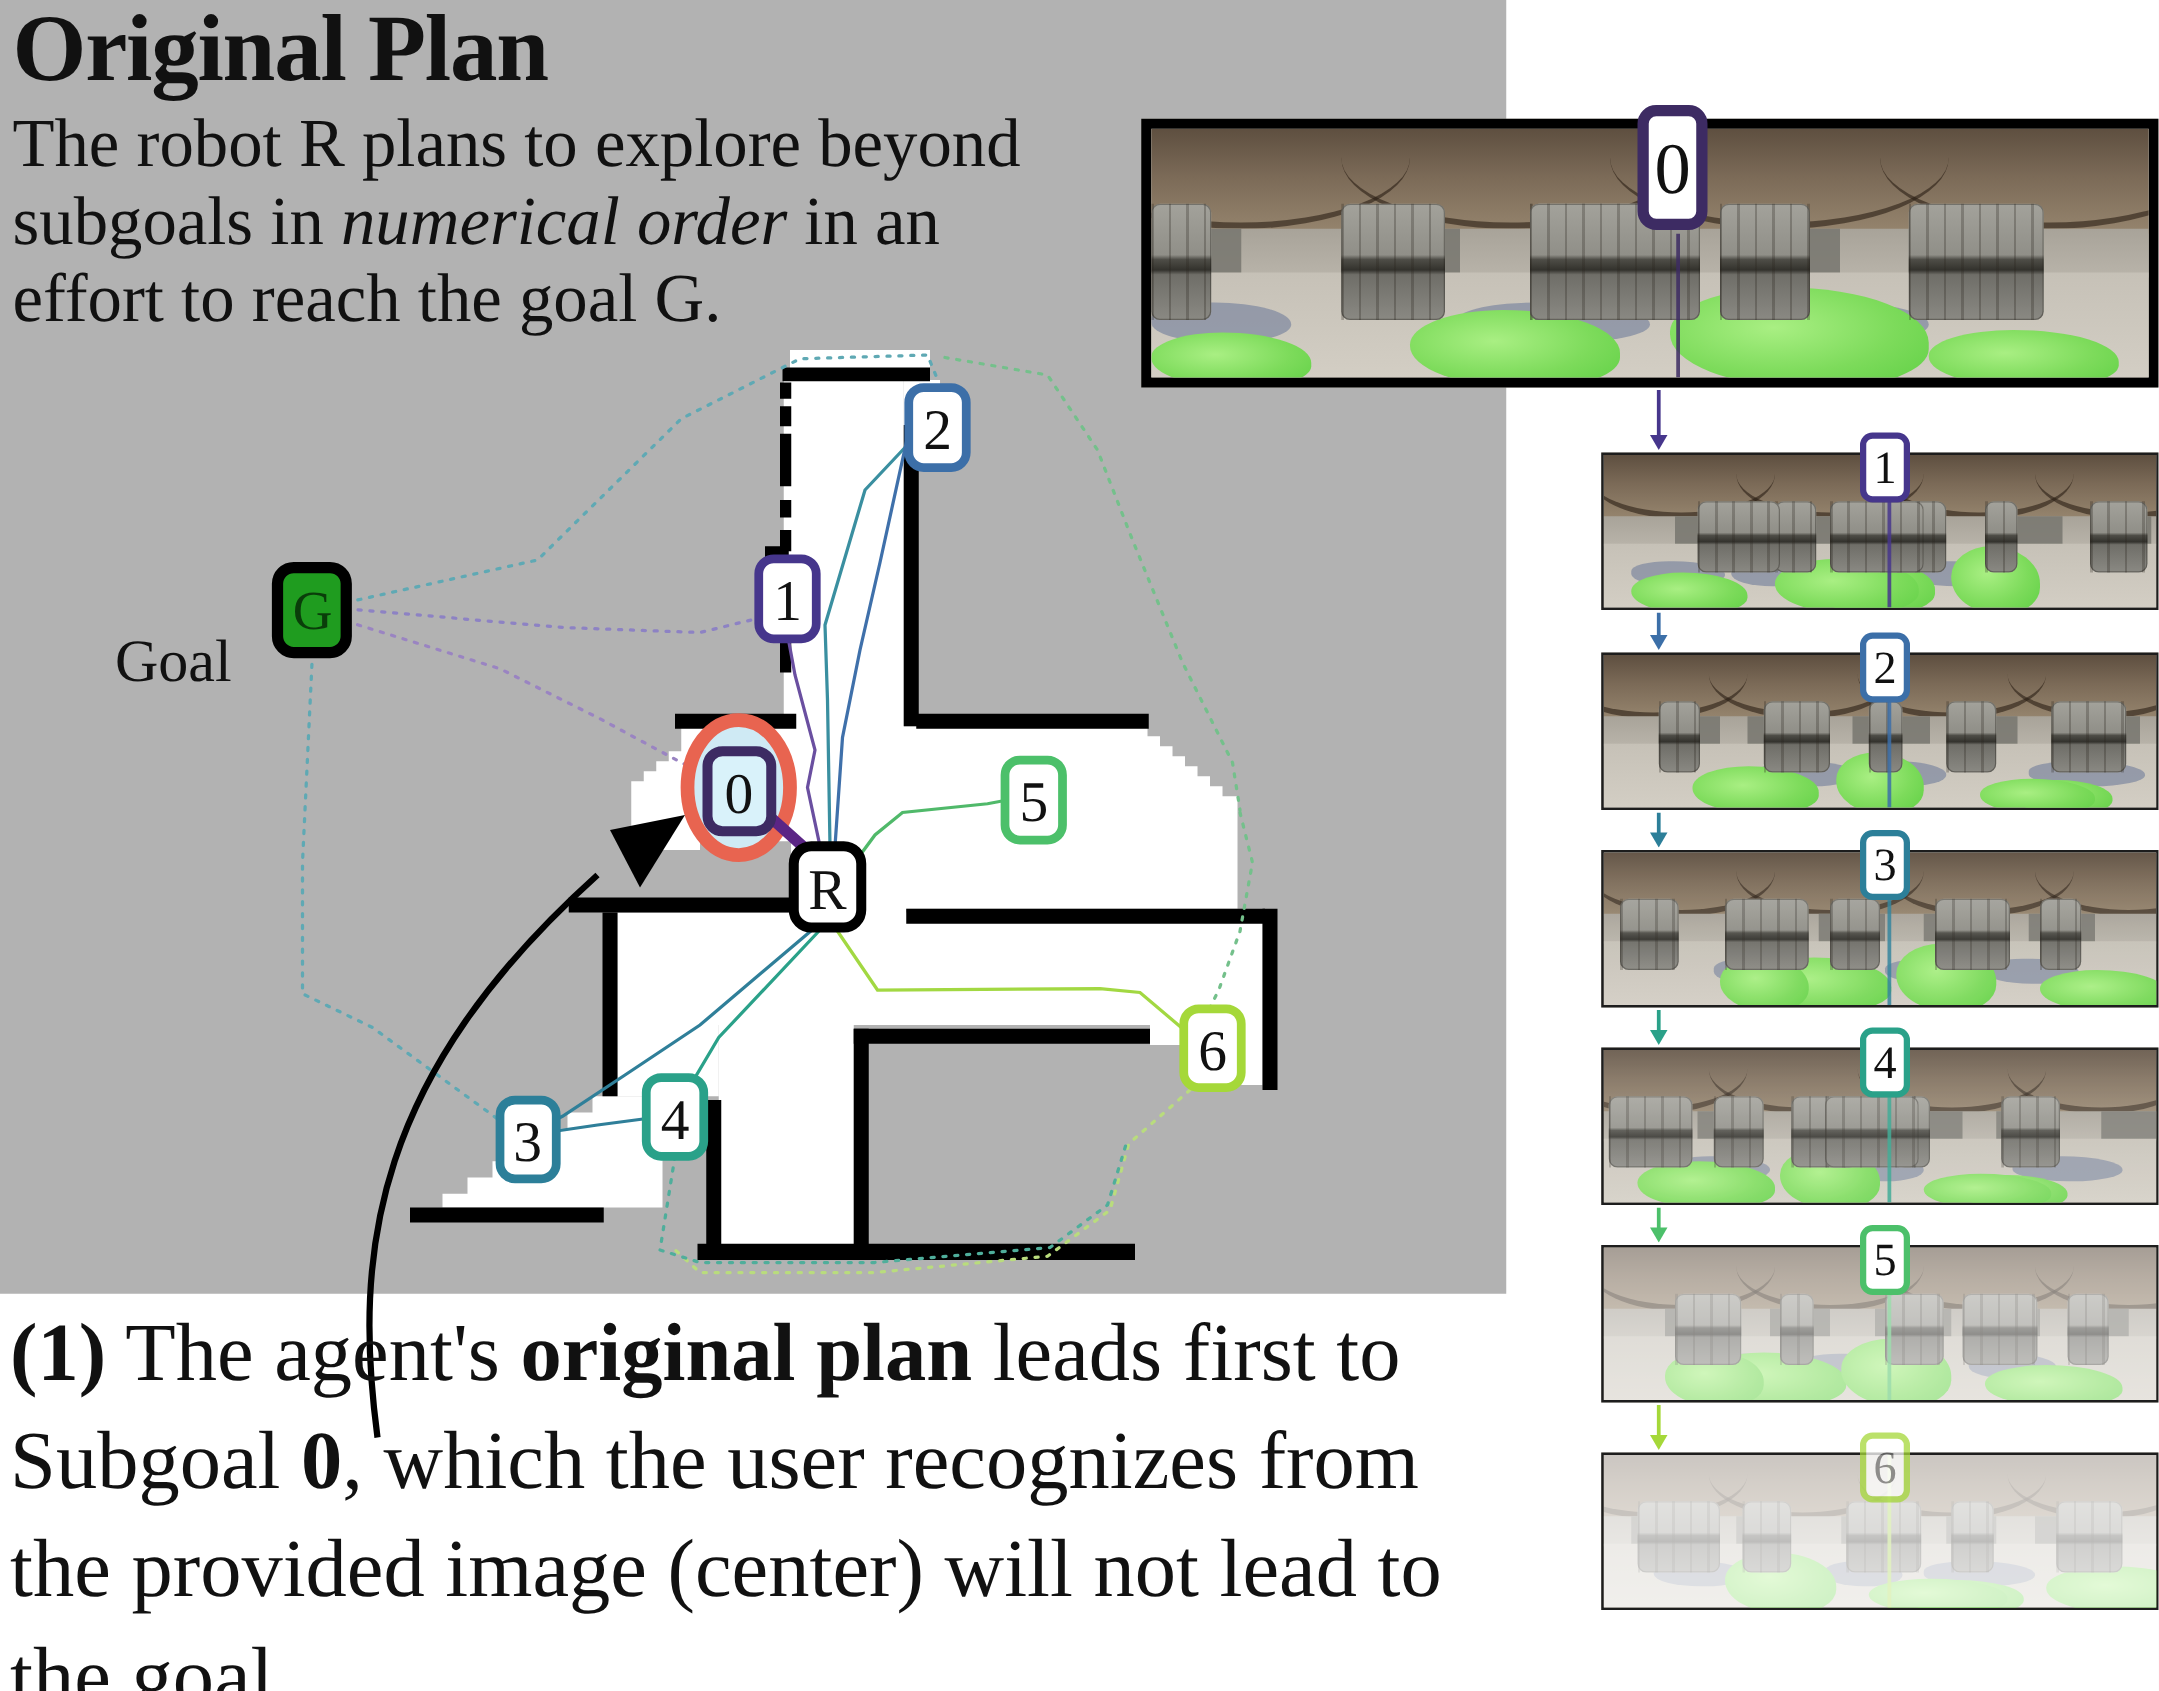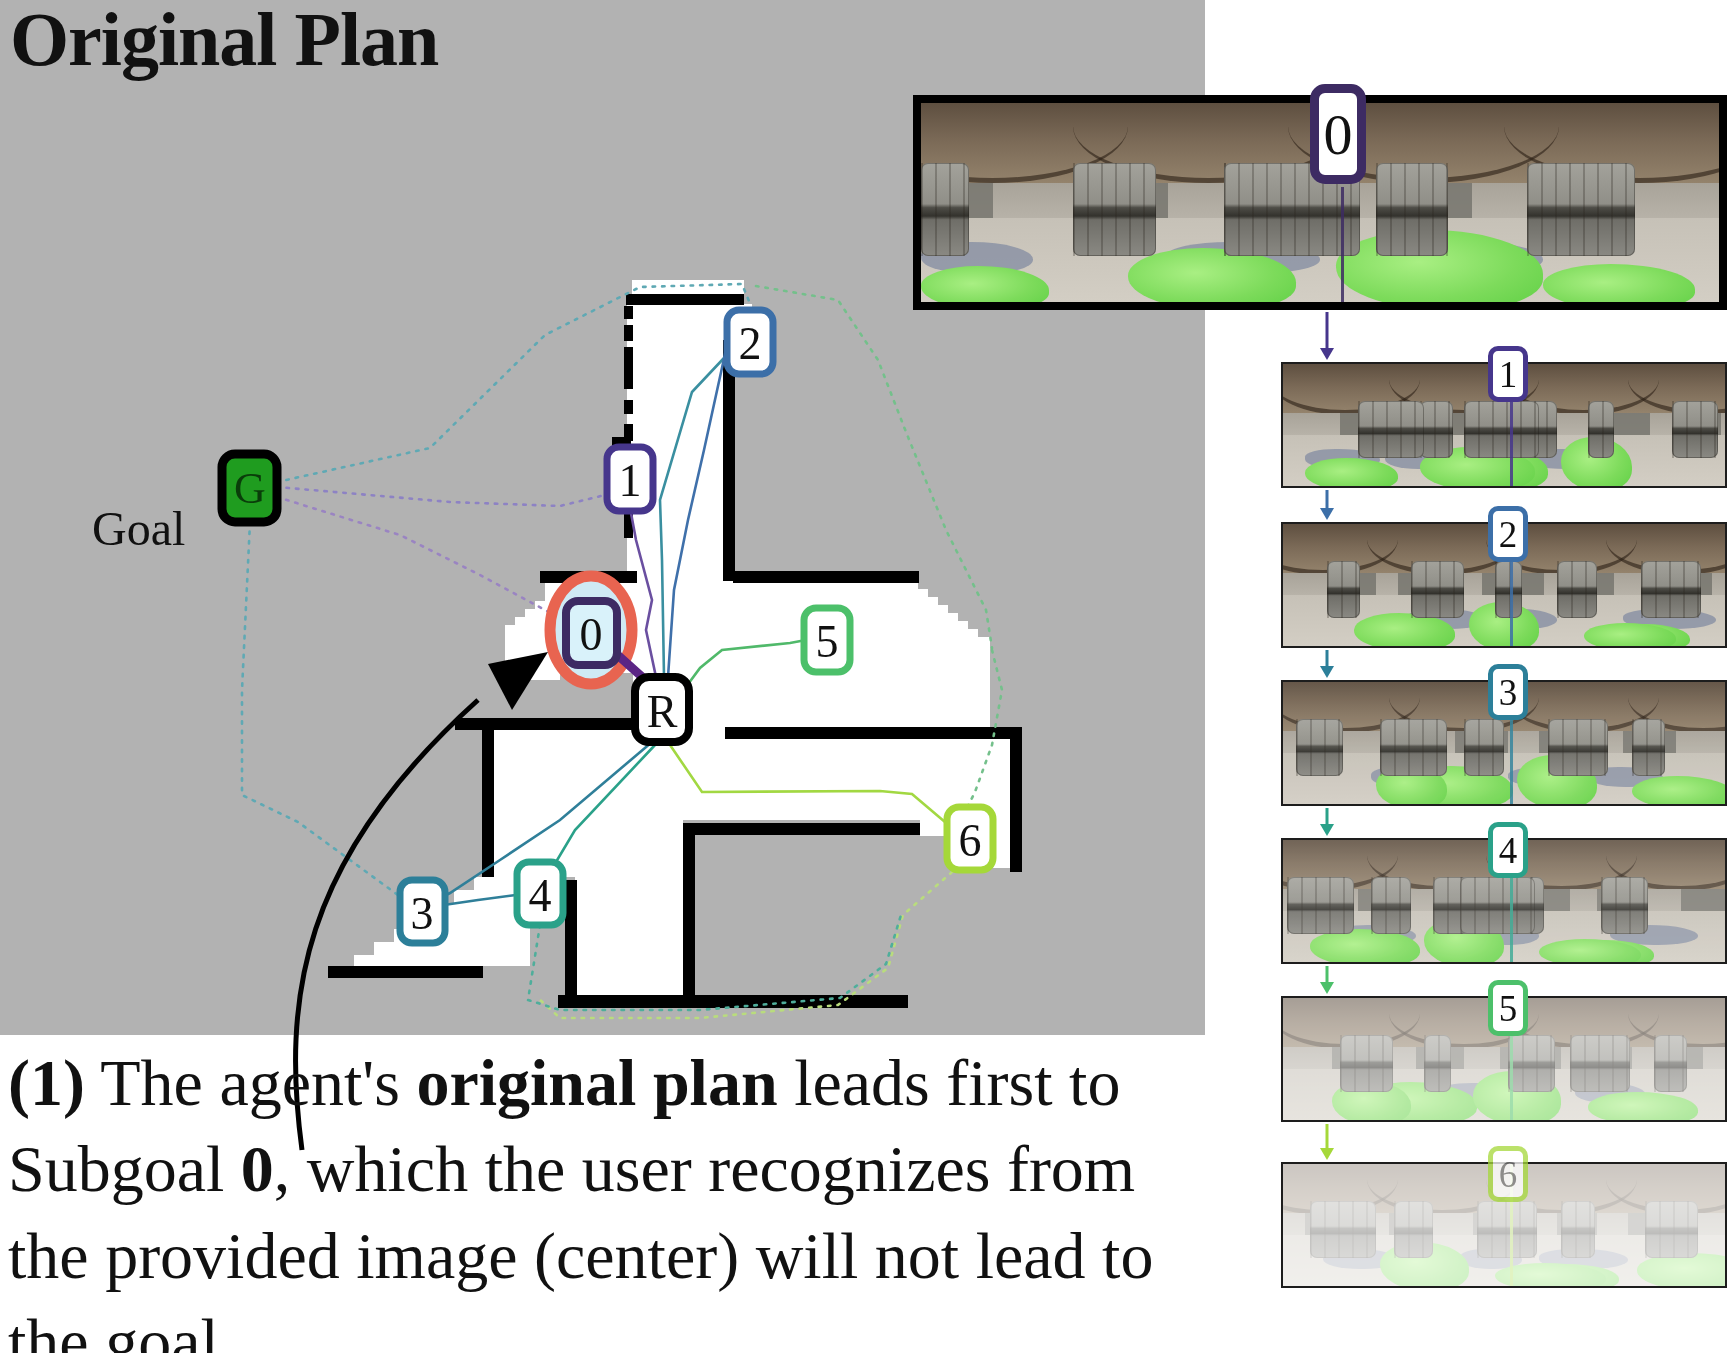--- a/index.html
+++ b/index.html
@@ -149,20 +149,21 @@
       <text x="540" y="911" font-size="46" text-anchor="middle" fill="#111">4</text>
     </g>
     <g>
       <rect x="400" y="880" width="45" height="63" rx="12" fill="#fff" stroke-width="7" stroke="#2c7f99"></rect>
       <text x="422" y="929" font-size="46" text-anchor="middle" fill="#111">3</text>
     </g>
   </svg>
 
   <div class="title-block">
     <h1>Original Plan</h1>
+    <p><span>The robot R plans to explore beyond subgoals in </span><i>numerical order</i><span> in an effort to reach the goal G.</span></p>
   </div>
 
   <div class="caption"><b>(1)</b><span> The agent's </span><b>original plan</b><span> leads first to Subgoal </span><b>0</b><span>, which the user recognizes from the provided image (center) will not lead to the goal.</span></div>
 
   <div class="layer" id="pano-layer">
       <div class="pano big" style="left: 913px; top: 95px; width: 814px; height: 215px;">
         <div class="ceil">
           <div class="arch" style="left: -8%; width: 34%; top: -40%; height: 130%;"></div>
           <div class="arch" style="left: 19%; width: 34%; top: -40%; height: 130%;"></div>
           <div class="arch" style="left: 46%; width: 34%; top: -40%; height: 130%;"></div>

